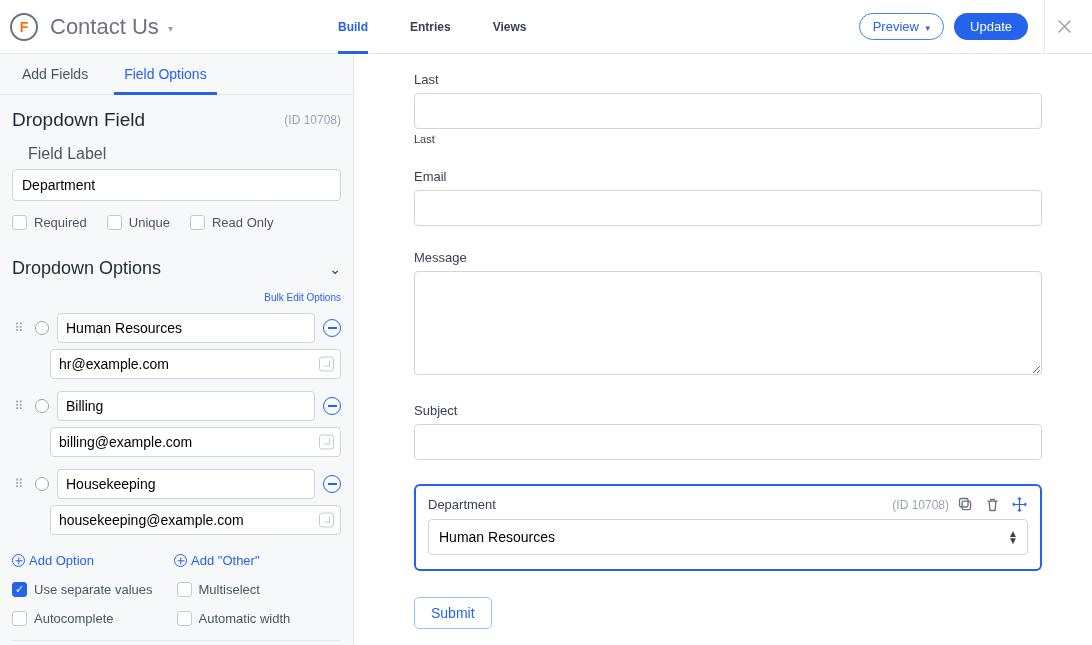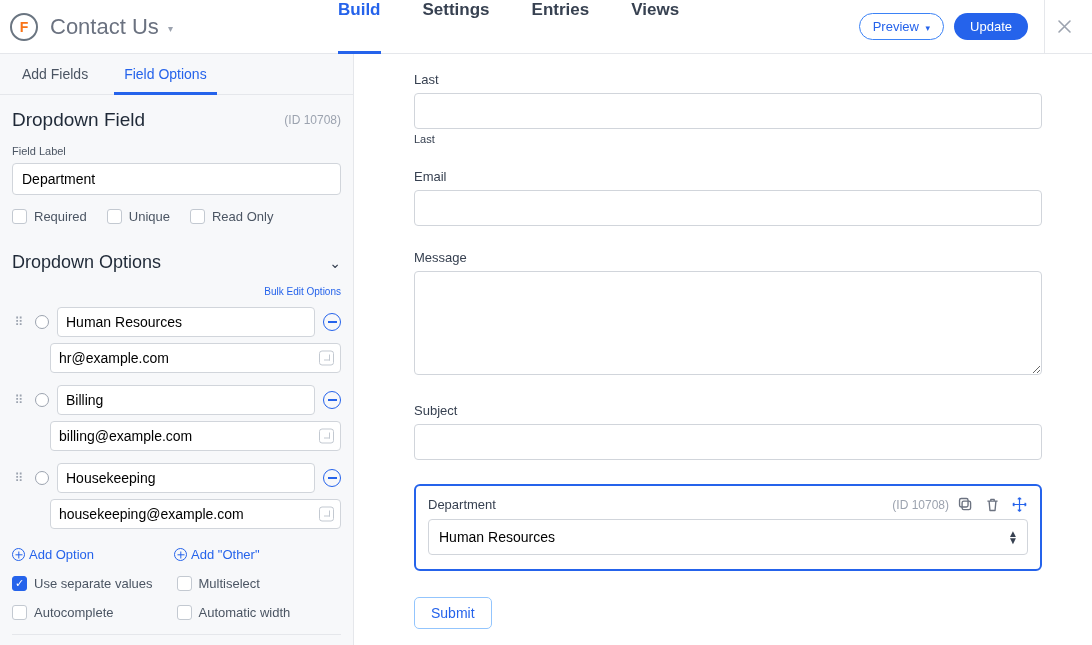--- a/index.html
+++ b/index.html
@@ -7,41 +7,41 @@
   body { display:flex; flex-direction:column;}
 
   
   .topbar { height:54px; border-bottom:1px solid #e5e7eb; display:flex; align-items:center; }
   .brand-area { display:flex; align-items:center; padding-left:10px; width:330px; }
   .logo { width:28px; height:28px; border:2px solid #6a7581; border-radius:50%; display:flex; align-items:center; justify-content:center; margin-right:12px;}
   .logo-inner { font-size:14px; font-weight:700; color:#f97316;}
   .form-title { font-size:22px; color:#6b7280; font-weight:500;}
   .form-title .caret { font-size:10px; color:#9ca3af; margin-left:3px; display:inline-block; transform:translateY(-2px)}
   .main-tabs { display:flex; gap:42px; margin-left:8px; height:100%; align-items:center;}
-  .main-tab { font-size:17px; font-weight:600; color:#374151; height:100%; display:flex; cursor:pointer; position:relative;}
+  .main-tab { font-size:12px; font-weight:600; color:#374151; height:100%; display:flex; align-items:center; cursor:pointer; position:relative;}
   .main-tab.active { color:#2563eb; }
   .main-tab.active::after { content:""; position:absolute; bottom:-1px; left:0; right:0; height:3px; background:#2563eb;}
   .top-actions { margin-left:auto; display:flex; align-items:center; gap:10px; padding-right:8px;}
   .btn-outline { border:1px solid #3b82f6; color:#2563eb; background:#fff; padding:5px 13px; border-radius:14px; font-size:13px; cursor:pointer;}
   .btn-primary { border:none; background:#2563eb; color:#fff; padding:6px 16px; border-radius:14px; font-size:13px; cursor:pointer;}
   .close-x { width:40px; height:54px; border-left:1px solid #e5e7eb; display:flex; align-items:center; justify-content:center; color:#9ca3af; font-size:18px; cursor:pointer; margin-left:6px;}
 
   .layout { display:flex; flex:1; min-height:0;}
 
   
   .sidebar { width:354px; background:#f7f8fa; border-right:1px solid #e5e7eb; display:flex; flex-direction:column; overflow:auto;}
   .side-tabs { display:flex; border-bottom:1px solid #e5e7eb; padding:0 12px;}
   .side-tab { padding:12px 10px; font-size:14px; color:#4b5563; cursor:pointer; margin-right:16px; position:relative;}
   .side-tab.active { color:#2563eb; }
   .side-tab.active::after { content:""; position:absolute; bottom:-1px; left:0; right:0; height:3px; background:#2563eb;}
   .panel-header { display:flex; align-items:center; justify-content:space-between; padding:14px 12px 8px;}
   .panel-title { font-size:19px; color:#1f2937; font-weight:500;}
   .panel-id { font-size:12px; color:#9ca3af;}
   .panel-body { padding:0 12px 14px;}
-  .fld-label { font-size:11px; color:#4b5563; margin:6px 0;}
+  .fld-label { font-size:16px; color:#4b5563; margin:6px 16px;}
   .text-input { width:100%; border:1px solid #d1d5db; border-radius:4px; padding:7px 9px; font-size:14px; background:#fff;}
   .chk-row { display:flex; gap:20px; margin-top:14px;}
   .chk { display:flex; gap:7px; font-size:13px; color:#4b5563;}
   .chk-box { width:15px; height:15px; border:1px solid #c3c9d1; border-radius:3px; background:#fff; display:flex; align-items:center; justify-content:center;}
   .chk-box.checked { background:#2563eb; border-color:#2563eb; color:#fff; font-size:11px;}
   .section-row { display:flex; align-items:center; justify-content:space-between; padding:14px 12px 4px;}
   .section-title { font-size:18px; color:#1f2937; font-weight:500;}
   .chevron { font-size:14px; color:#374151;}
   .link-right { text-align:right; padding:4px 12px 8px; }
   .link { color:#2563eb; font-size:10px; cursor:pointer;}
@@ -97,23 +97,20 @@
     <div class="form-title">
       <span>Contact Us</span>
       <span class="caret">▾</span>
     </div>
   </div>
   <div class="main-tabs">
     <div class="main-tab active">
         <span>Build</span>
       </div>
     <div class="main-tab">
-        <span>Settings</span>
-      </div>
-    <div class="main-tab">
         <span>Entries</span>
       </div>
     <div class="main-tab">
         <span>Views</span>
       </div>
   </div>
   <div class="top-actions">
     <button class="btn-outline">
       <span>Preview</span>
       <span style="font-size:9px;margin-left:3px;">▾</span>

